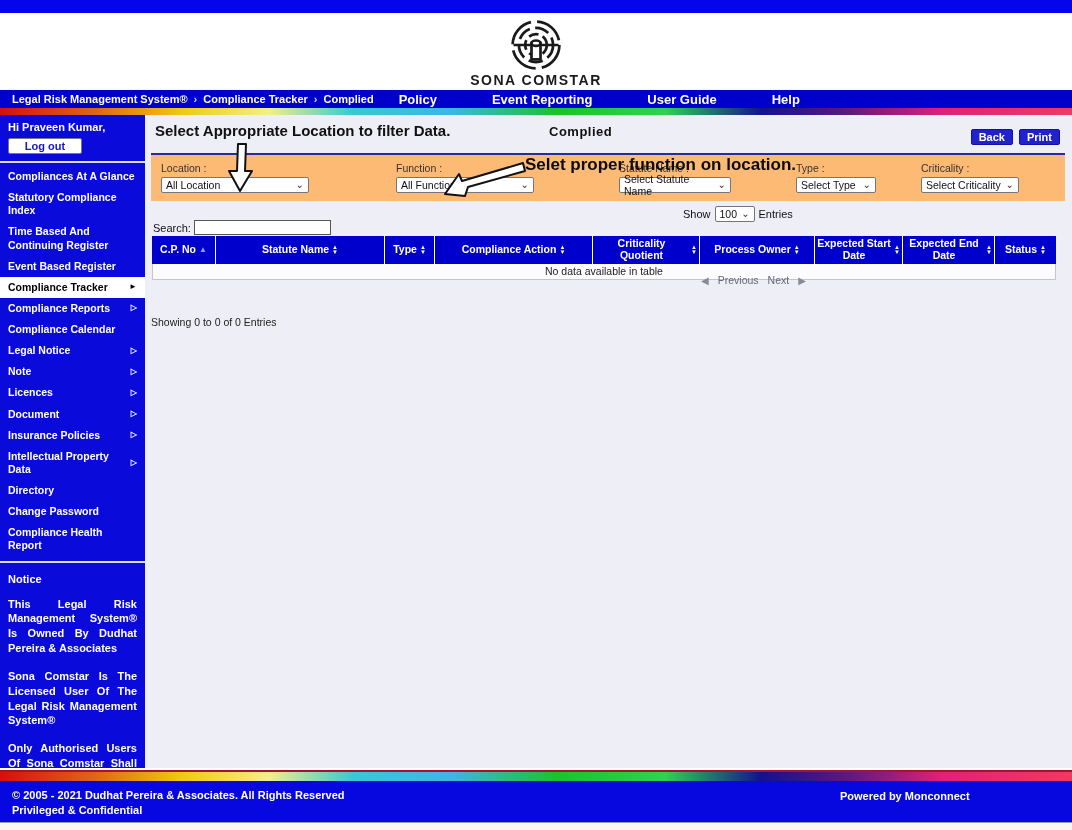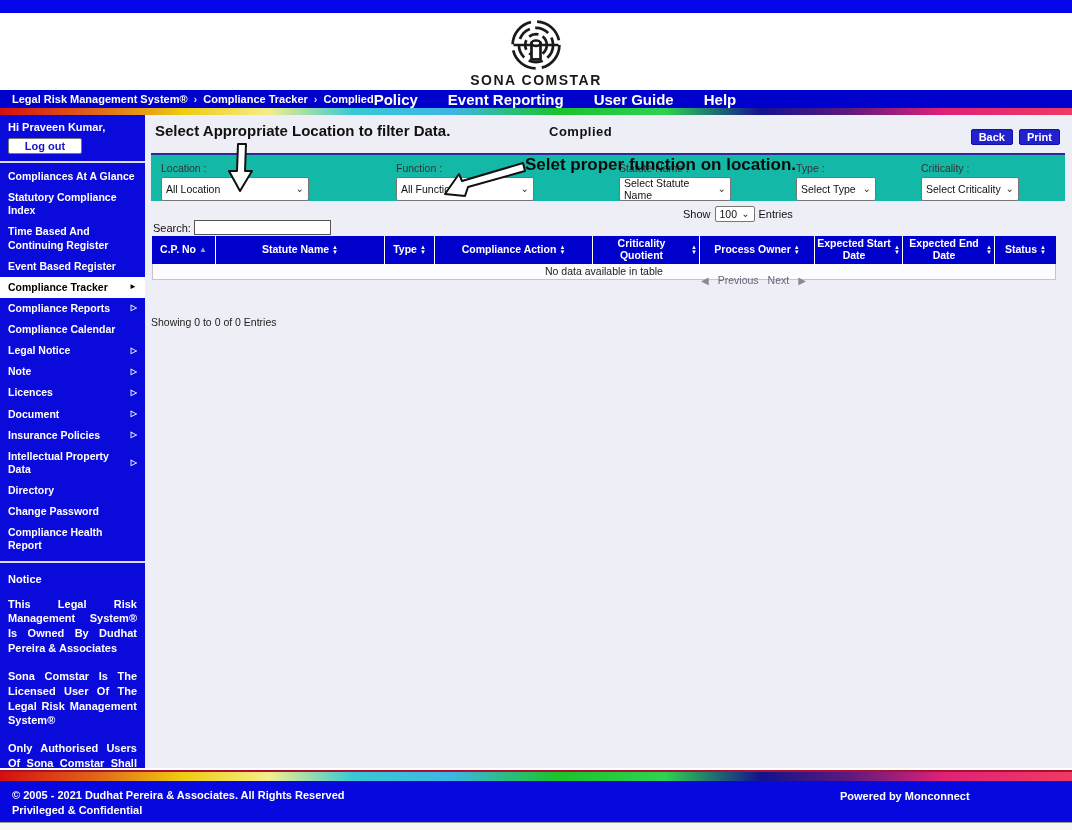--- a/index.html
+++ b/index.html
@@ -11,21 +11,21 @@
   .brand-header { position:absolute; left:0; top:13px; width:1072px; height:77px; background:#fff;
     display:flex; flex-direction:column; align-items:center; justify-content:flex-end; }
   .brand-text { font-size:14px; font-weight:bold; letter-spacing:1.5px; color:#1a1a1a; padding-bottom:2px; }
 
   .breadcrumb-bar { position:absolute; left:0; top:90px; width:1072px; height:18px; background:#0000cd;
     display:flex; align-items:center; justify-content:flex-start; padding:0 12px; }
   .bc-wrap { display:flex; align-items:center; gap:6px; }
   .bc-item { color:#fff; font-size:11px; font-weight:bold; cursor:pointer; }
   .bc-sep { color:#cfd4ff; font-size:11px; font-weight:bold; }
   .top-nav { display:flex; align-items:center; gap:30px; padding-right:8px; }
-  .nav-link { color:#fff; font-size:15px; font-weight:bold; text-decoration:none; cursor:pointer; }
+  .nav-link { color:#fff; font-size:13px; font-weight:bold; text-decoration:none; cursor:pointer;padding-left:25px; }
 
   .rainbow { position:absolute; left:0; width:1072px;
     background:linear-gradient(90deg,#d40f0f 0%,#e0661a 9%,#eecb10 17%,#f4ee8a 25%,#37c9d4 33%,#3fb5e6 42%,#19c32c 52%,#2ed351 62%,#12128e 71%,#5a1a7e 79%,#e02178 88%,#ef3a63 100%); }
   .rainbow-top { top:108px; height:7px; }
   .rainbow-bottom { top:772px; height:9px; }
   .footer-topline { position:absolute; left:0; top:770px; width:1072px; height:2px; background:#aa1030; }
 
   
   .sidebar { position:absolute; left:0; top:115px; width:145px; height:653px; background:#0a0ada; color:#fff; }
   .user-box { padding:6px 8px 7px 8px; border-bottom:2px solid #dcdcec; }
@@ -44,25 +44,25 @@
 
   
   .main { position:absolute; left:145px; top:115px; width:927px; height:653px; background:#eeeef6; }
   .instruction { position:absolute; left:10px; top:7px; font-size:15px; font-weight:bold; color:#111; }
   .page-title { position:absolute; left:404px; top:9px; font-size:13px; font-weight:bold; letter-spacing:.5px; color:#111; }
   .hdr-buttons { position:absolute; right:12px; top:14px; display:flex; gap:6px;justify-content:flex-end; }
   .blue-btn { background:#2222cc; color:#fff; border:1px solid #1111aa; border-radius:2px;
     font-family:"Liberation Sans",sans-serif; font-size:11px; font-weight:bold; padding:1px 7px; cursor:pointer; }
   .hdr-divider { position:absolute; left:6px; right:7px; top:38px; border-top:2px solid #2a2a9a; }
 
-  .filter-panel { position:absolute; left:6px; right:7px; top:40px; height:46px; background:#14b8a6; }
+  .filter-panel { position:absolute; left:6px; right:7px; top:40px; height:46px; background:#fdba74; }
   .filter-group { position:absolute; top:7px; }
   .filter-label { font-size:10.5px; color:#333; margin-bottom:3px; }
   .select-box { display:flex; align-items:center; justify-content:space-between; background:#fff;
-    border:1px solid #767676; border-radius:2px; height:24px; padding:0 4px; font-size:10.5px; color:#111; cursor:pointer; }
+    border:1px solid #767676; border-radius:2px; height:16px; padding:0 4px; font-size:10.5px; color:#111; cursor:pointer; }
   .sel-chev { font-size:10px; color:#333; margin-left:4px; line-height:8px; }
   .fg0 { left:10px; }  .fg0 .select-box { width:148px; }
   .fg1 { left:245px; } .fg1 .select-box { width:138px; }
   .fg2 { left:468px; } .fg2 .select-box { width:112px; }
   .fg3 { left:645px; } .fg3 .select-box { width:80px; }
   .fg4 { left:770px; } .fg4 .select-box { width:98px; }
 
   .ann-down-arrow { position:absolute; left:80px; top:28px; z-index:6; }
   .ann-text { position:absolute; left:380px; top:40px; z-index:6; font-size:17px; font-weight:bold; color:#0b0b0b; }
   .ann-diag-arrow { position:absolute; left:298px; top:45px; z-index:6; }

